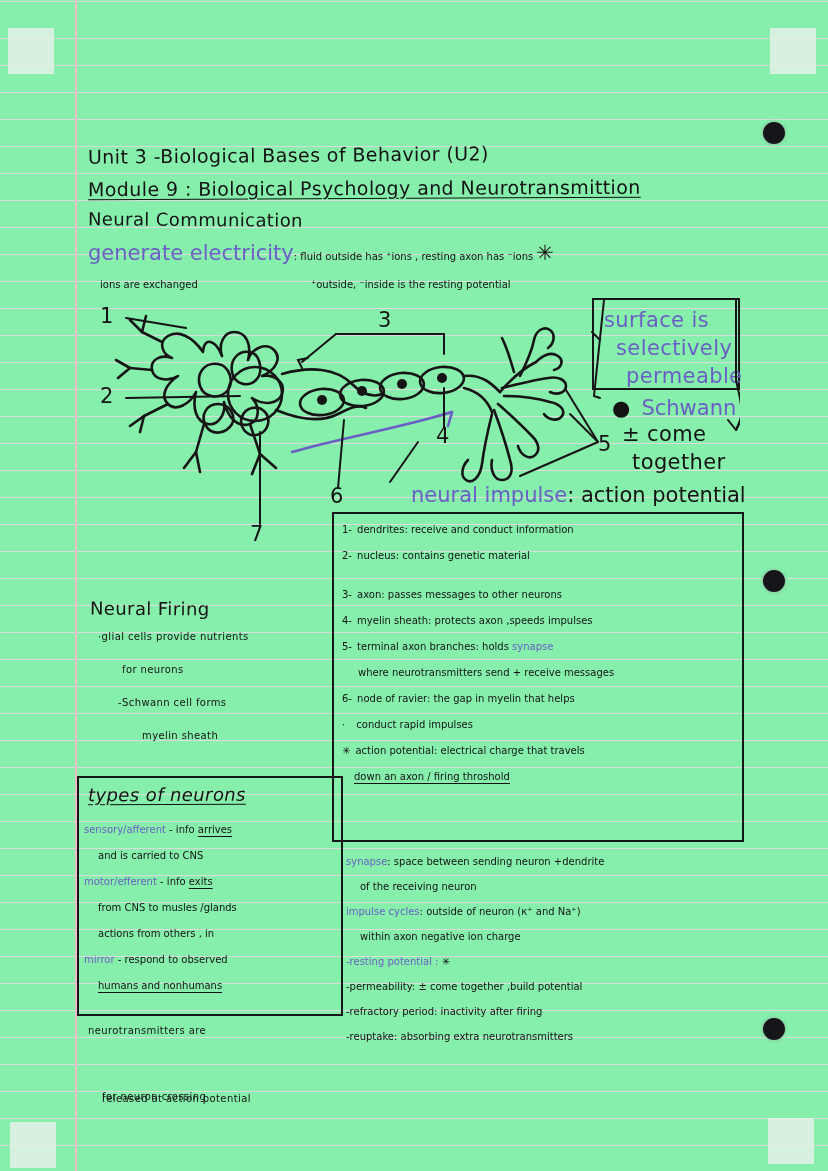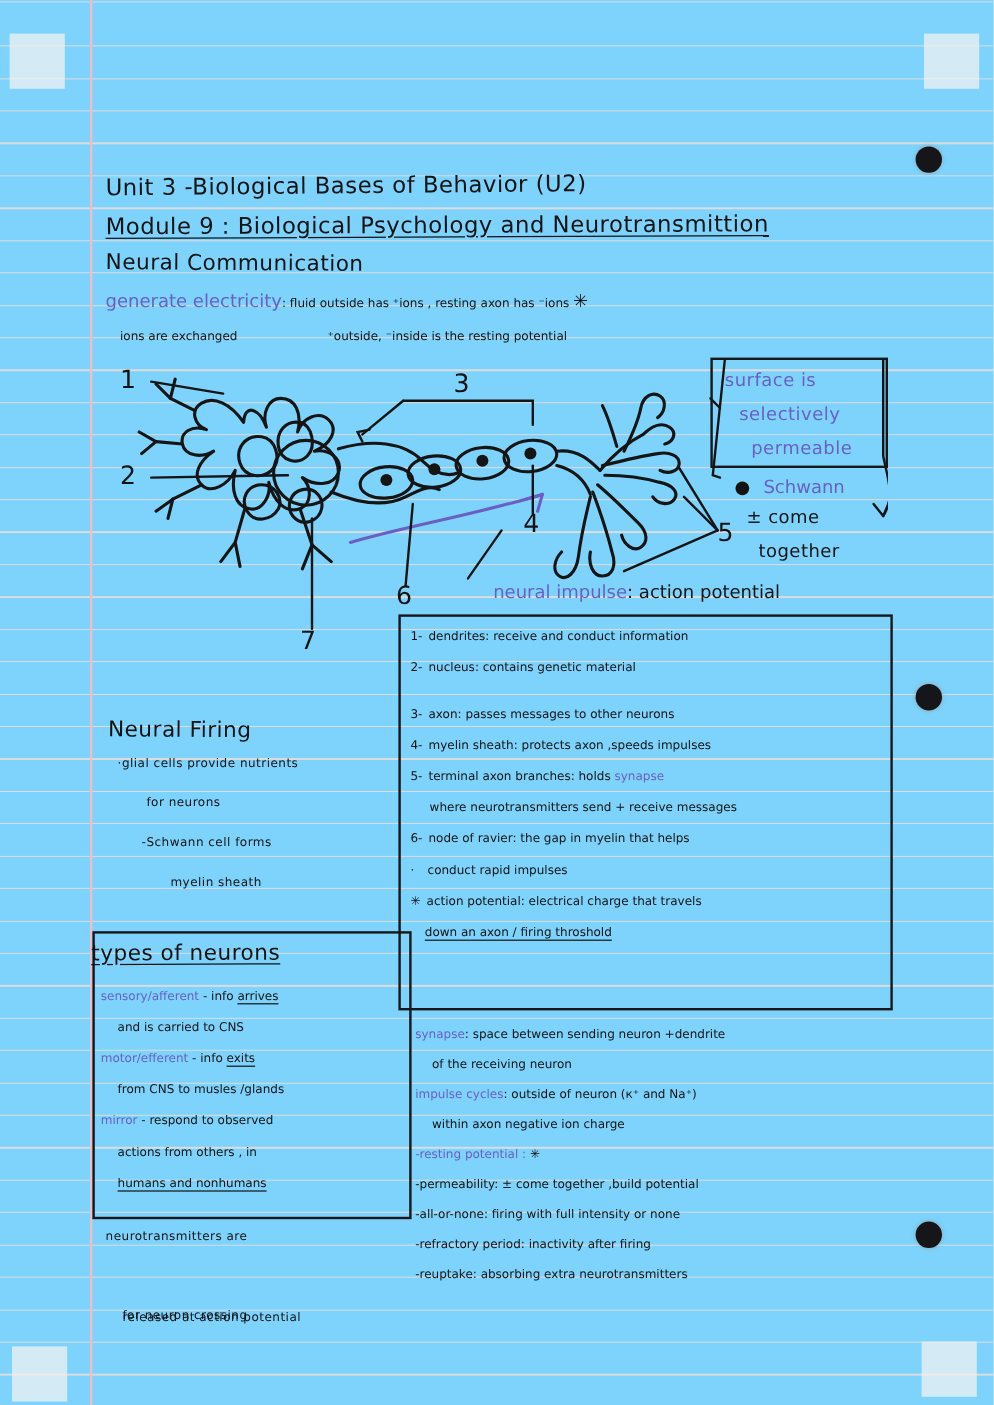--- a/index.html
+++ b/index.html
@@ -5,21 +5,21 @@
   html,body{margin:0;padding:0;background:#ffffff;}
   body{
     width:828px;height:1171px;position:relative;overflow:hidden;
     font-family:"DejaVu Sans", sans-serif;
     color:#1a1a1a;
   }
 
   
   #paper{
     position:absolute;inset:0;
-    background:#7dd3fc;
+    background:#86efac;
     overflow:hidden;
   }
   
   #rules{
     position:absolute;left:0;top:0;width:828px;height:1171px;
     background-image:repeating-linear-gradient(
         to bottom,
         rgba(0,0,0,0) 0px,
         rgba(0,0,0,0) 26px,
         #dcdcdc 26px,
@@ -55,21 +55,21 @@
     color:#141414;
     white-space:nowrap;
     letter-spacing:.4px;
     line-height:1.0;
   }
   .ink-purple{color:#6a5fc4;}
   .ink-black{color:#131313;}
   .u{text-decoration:underline;text-underline-offset:3px;}
   .sz-title{font-size:19px;}
   .sz-sub{font-size:18px;}
-  .sz-body{font-size:15px;}
+  .sz-body{font-size:21px;}
   .sz-small{font-size:10px;}
   .sz-num{font-size:21px;}
 
   
   .w1{transform:rotate(-0.5deg);}
   .w2{transform:rotate(0.4deg);}
   .w3{transform:rotate(-0.25deg);}
 
   
   .box{
@@ -110,21 +110,21 @@
   <div class="hw sz-title ink-black u w3" style="left:88px;top:179px;">Module 9 : Biological Psychology and Neurotransmittion</div>
 
   <div class="hw sz-sub ink-black w2" style="left:88px;top:211px;">Neural Communication</div>
 
   <div style="position:absolute;left:88px;top:241px;">
     <div style="white-space:nowrap;">
       <span class="sz-body ink-purple">generate electricity</span><span class="sz-small ink-black">: fluid outside has ⁺ions , resting axon has ⁻ions</span><span class="sz-body ink-black" style="margin-left:3px;">✳</span>
     </div>
     <div style="white-space:nowrap;margin-top:8px;margin-left:12px;">
       <span class="sz-small ink-black">ions are exchanged</span>
-      <span class="sz-small ink-black" style="margin-left:70px;">⁺outside, ⁻inside is the resting potential</span>
+      <span class="sz-small ink-black" style="margin-left:108px;">⁺outside, ⁻inside is the resting potential</span>
     </div>
   </div>
 
   <div id="neuron">
     <svg width="510" height="290" viewBox="0 0 510 290">
       <g fill="none" stroke="#151515" stroke-width="2.6" stroke-linecap="round" stroke-linejoin="round">
 
         <path d="M103 60 C 92 44 78 38 68 44 C 58 50 62 62 72 66 C 60 62 50 68 52 78
                  C 54 88 68 90 78 84 C 66 92 60 104 68 112 C 76 120 90 112 96 100
                  C 92 116 96 130 108 132 C 118 134 126 122 124 110
@@ -286,46 +286,46 @@
   </div>
 
   <div class="hw sz-sub ink-black w2" style="left:90px;top:600px;">Neural Firing</div>
   <div class="hw sz-small ink-black" style="left:98px;top:632px;">·glial cells provide nutrients</div>
   <div class="hw sz-small ink-black" style="left:122px;top:665px;">for neurons</div>
   <div class="hw sz-small ink-black" style="left:118px;top:698px;">-Schwann cell forms</div>
   <div class="hw sz-small ink-black" style="left:142px;top:731px;">myelin sheath</div>
 
   <div class="box" id="box-types"></div>
 
-  <div class="hw sz-sub ink-black u w3" style="left:76px;top:786px;">types of neurons</div>
+  <div class="hw sz-sub ink-black u w3" style="left:88px;top:786px;font-style:italic;">types of neurons</div>
 
   <div style="position:absolute;left:84px;top:818px;width:258px;">
 
     <div style="margin-bottom:7px;white-space:nowrap;">
       <span class="sz-small ink-purple">sensory/afferent</span><span class="sz-small ink-black"> - info </span><span class="sz-small ink-black u">arrives</span>
     </div>
 
     <div style="margin-bottom:7px;padding-left:14px;white-space:nowrap;">
       <span class="sz-small ink-black">and is carried to CNS</span>
     </div>
 
     <div style="margin-bottom:7px;white-space:nowrap;">
       <span class="sz-small ink-purple">motor/efferent</span><span class="sz-small ink-black"> - info </span><span class="sz-small ink-black u">exits</span>
     </div>
 
     <div style="margin-bottom:7px;padding-left:14px;white-space:nowrap;">
       <span class="sz-small ink-black">from CNS to musles /glands</span>
     </div>
 
+    <div style="margin-bottom:7px;padding-left:14px;white-space:nowrap;">
+      <span class="sz-small ink-black">actions from others , in</span>
+    </div>
+
     <div style="margin-bottom:7px;white-space:nowrap;">
       <span class="sz-small ink-purple">mirror</span><span class="sz-small ink-black"> - respond to observed</span>
-    </div>
-
-    <div style="margin-bottom:7px;padding-left:14px;white-space:nowrap;">
-      <span class="sz-small ink-black">actions from others , in</span>
     </div>
 
     <div style="padding-left:14px;white-space:nowrap;">
       <span class="sz-small ink-black u">humans and nonhumans</span>
     </div>
   </div>
 
   <div class="hw sz-small ink-black" style="left:88px;top:1026px;">neurotransmitters are</div>
   <div class="hw sz-small ink-black" style="left:102px;top:1094px;">released at action potential</div>
   <div class="hw sz-small ink-black" style="left:102px;top:1092px;">for neuron crossing</div>
@@ -347,23 +347,20 @@
     </div>
 
     <div style="margin-bottom:6px;white-space:nowrap;">
       <span class="sz-small ink-purple">-resting potential : </span><span class="sz-small ink-black">✳</span>
     </div>
 
     <div style="margin-bottom:6px;white-space:nowrap;">
       <span class="sz-small ink-black">-permeability: </span><span class="sz-small ink-black">± come together ,build potential</span>
     </div>
 
-    <div style="margin-bottom:6px;white-space:nowrap;">
-      <span class="sz-small ink-black">-all-or-none: </span><span class="sz-small ink-black">firing with full intensity or none</span>
-    </div>
 
     <div style="margin-bottom:6px;white-space:nowrap;">
       <span class="sz-small ink-black">-refractory period: </span><span class="sz-small ink-black">inactivity after firing</span>
     </div>
 
     <div style="white-space:nowrap;">
       <span class="sz-small ink-black">-reuptake: </span><span class="sz-small ink-black">absorbing extra neurotransmitters</span>
     </div>
   </div>
 

